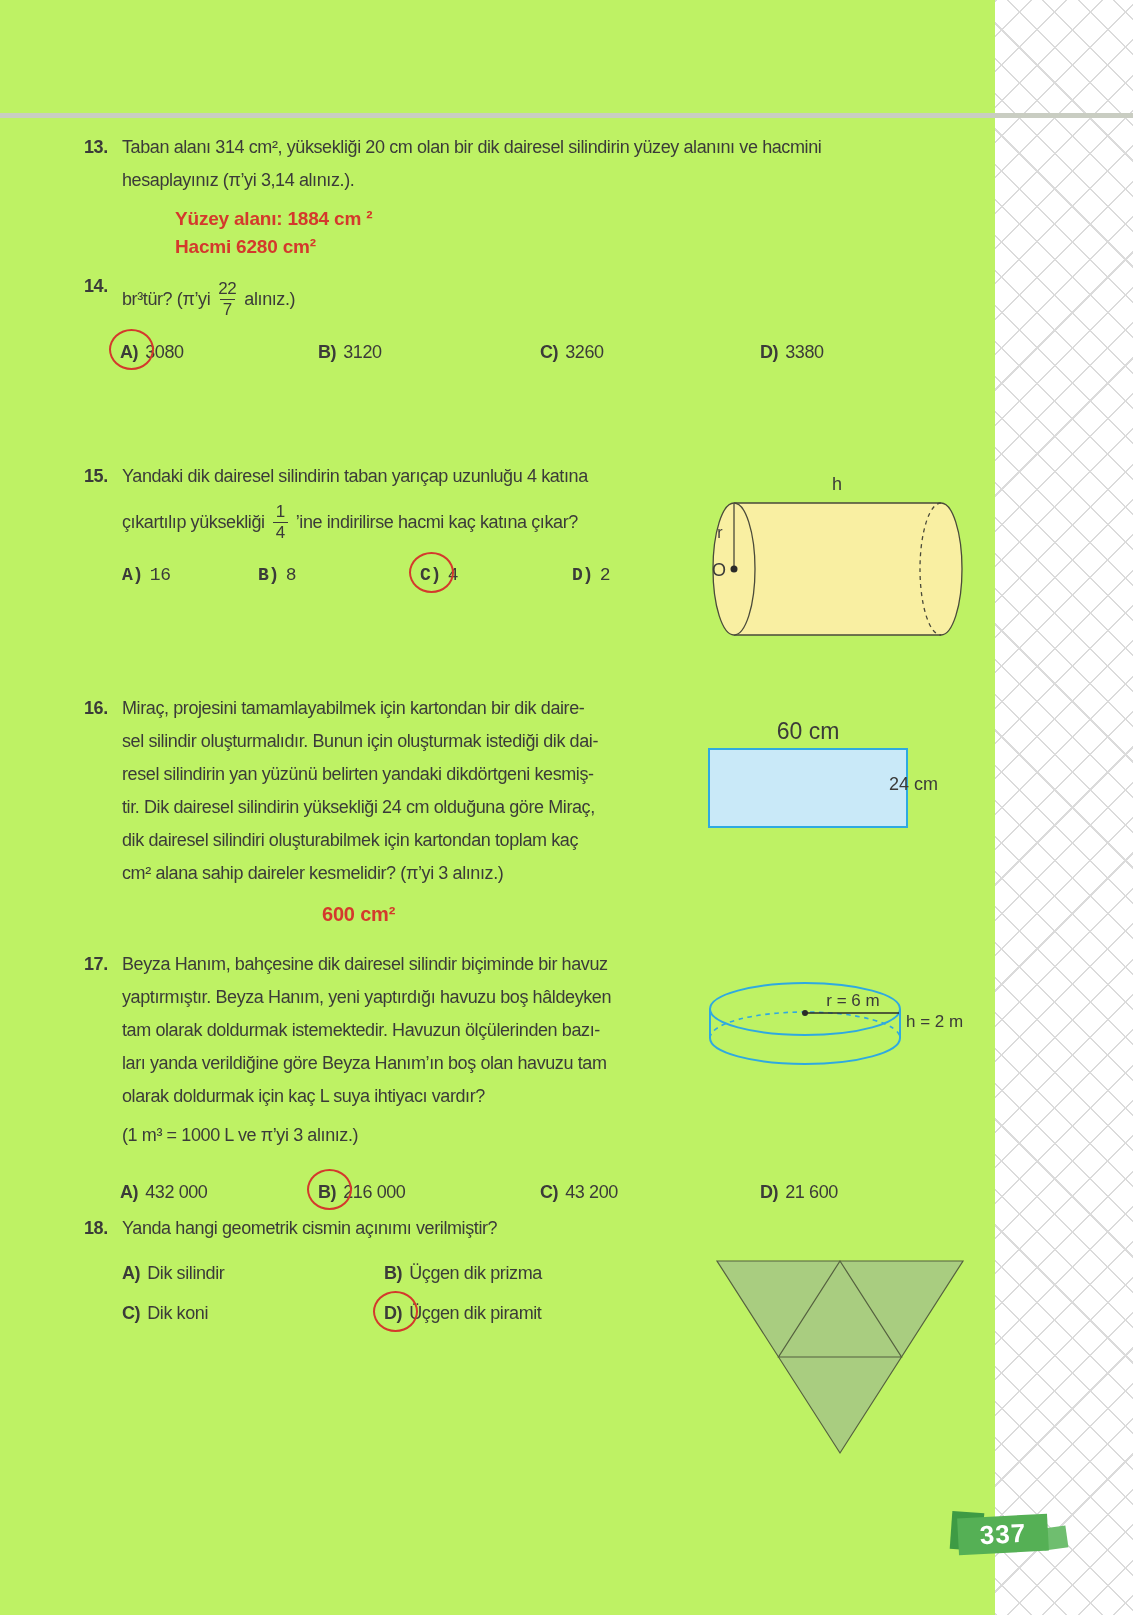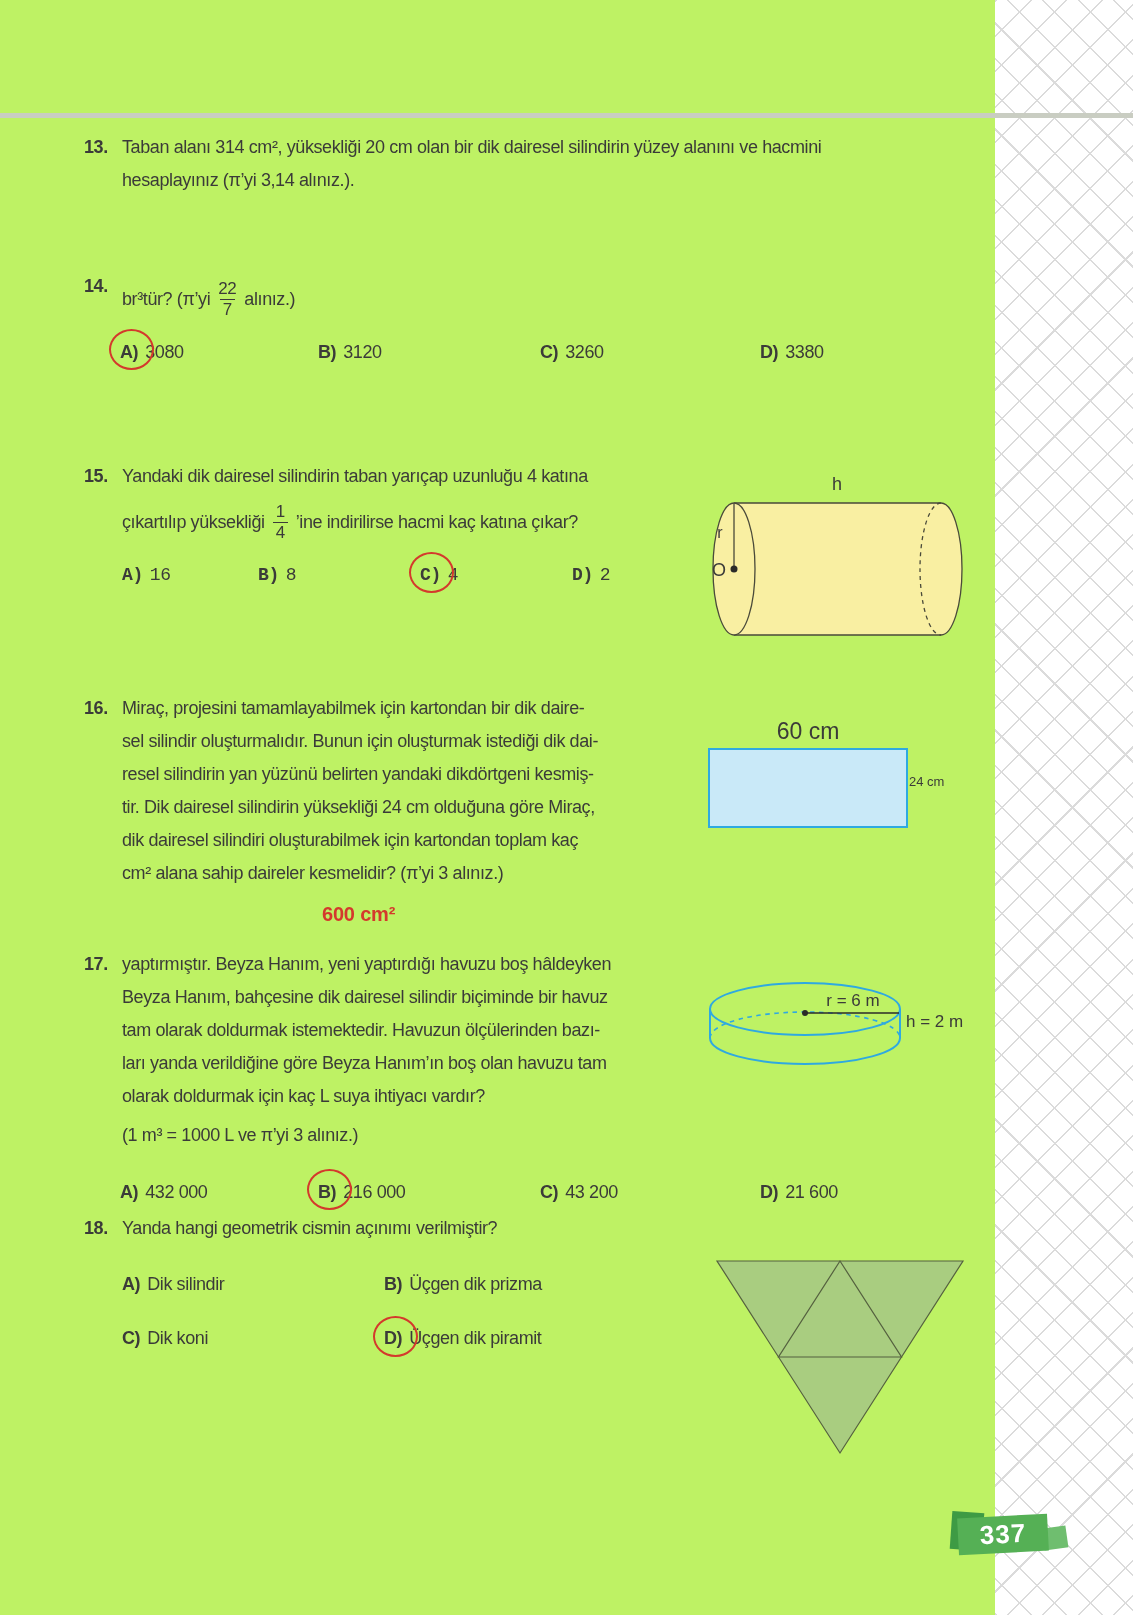--- a/index.html
+++ b/index.html
@@ -34,28 +34,28 @@
   .opts { position:relative; height:34px; }
   .opt { position:absolute; top:0; white-space:nowrap; }
   .opt b { margin-right:7px; }
   b.circled { position:relative; display:inline-block; }
   b.circled::after {
     content:''; position:absolute; left:-11px; top:-7px; width:41px; height:37px;
     border:2.5px solid #D4392C; border-radius:50%;
   }
   .note-line { margin-top:6px; white-space:nowrap; }
 
-  .q18-opts { margin-top:24px; display:grid; grid-template-columns:262px auto; row-gap:24px; line-height:30px; }
+  .q18-opts { margin-top:13px; display:grid; grid-template-columns:262px auto; row-gap:10px; line-height:30px; }
   .q18-opts .gopt b { margin-right:7px; }
 
   .fig { position:absolute; z-index:1; }
   .rect-fig { position:absolute; left:708px; top:748px; width:200px; height:80px;
     background:#C9E9F8; border:2px solid #2FA9E1; box-sizing:border-box; }
   .rect-top-label { position:absolute; left:708px; top:718px; width:200px; text-align:center; font-size:23px; letter-spacing:0; }
-  .rect-right-label { position:absolute; left:909px; top:774px; font-size:13px; letter-spacing:0; white-space:nowrap; }
+  .rect-right-label { position:absolute; left:889px; top:774px; font-size:18px; letter-spacing:0; white-space:nowrap; }
 
   .banner { position:absolute; left:935px; top:1500px; width:140px; height:60px; z-index:3; }
   .banner .fold { position:absolute; left:16px; top:12px; width:32px; height:38px; background:#3E9B44; transform:rotate(4deg); }
   .banner .tip  { position:absolute; left:108px; top:27px; width:24px; height:22px; background:#6FBE6F; transform:rotate(-8deg); }
   .banner .main { position:absolute; left:23px; top:16px; width:90px; height:37px; background:#55B055;
     transform:rotate(-3deg); display:flex; align-items:center; justify-content:center;
     color:#FFFFFF; font-weight:bold; font-size:26px; letter-spacing:1px; }
 
   svg text { font-family:"Liberation Sans","DejaVu Sans",sans-serif; fill:#3B3B39; letter-spacing:0; }
 
@@ -72,20 +72,24 @@
 
 <div class="page">
   <div class="crosshatch"></div>
   <div class="top-rule"></div>
 
   <div class="qblock q13">
     <span class="qnum">13.</span>
     <div class="qbody">
       <div class="tline">Taban alanı 314 cm², yüksekliği 20 cm olan bir dik dairesel silindirin yüzey alanını ve hacmini</div>
       <div class="tline">hesaplayınız (π’yi 3,14 alınız.).</div>
+      <div class="red-ans q13-ans">
+        <div>Yüzey alanı: 1884 cm ²</div>
+        <div>Hacmi 6280 cm²</div>
+      </div>
     </div>
   </div>
 
   <div class="qblock q14">
     <span class="qnum">14.</span>
     <div class="qbody">
       <div class="frac-line">
         <span>br³tür? (π’yi</span>
         <span class="frac">
           <span class="num">22</span>
@@ -149,22 +153,22 @@
     </div>
   </div>
 
   <div class="rect-top-label">60 cm</div>
   <div class="rect-fig"></div>
   <div class="rect-right-label">24 cm</div>
 
   <div class="qblock q17">
     <span class="qnum">17.</span>
     <div class="qbody">
+      <div class="tline">Beyza Hanım, bahçesine dik dairesel silindir biçiminde bir havuz</div>
       <div class="tline">yaptırmıştır. Beyza Hanım, yeni yaptırdığı havuzu boş hâldeyken</div>
-      <div class="tline">Beyza Hanım, bahçesine dik dairesel silindir biçiminde bir havuz</div>
       <div class="tline">tam olarak doldurmak istemektedir. Havuzun ölçülerinden bazı-</div>
       <div class="tline">ları yanda verildiğine göre Beyza Hanım’ın boş olan havuzu tam</div>
       <div class="tline">olarak doldurmak için kaç L suya ihtiyacı vardır?</div>
       <div class="note-line">(1 m³ = 1000 L ve π’yi 3 alınız.)</div>
       <div class="opts" style="margin-top:24px;">
         <span class="opt" style="left:-2px"><b>A)</b><span>432 000</span></span>
         <span class="opt" style="left:196px"><b class="circled">B)</b><span>216 000</span></span>
         <span class="opt" style="left:418px"><b>C)</b><span>43 200</span></span>
         <span class="opt" style="left:638px"><b>D)</b><span>21 600</span></span>
       </div>

